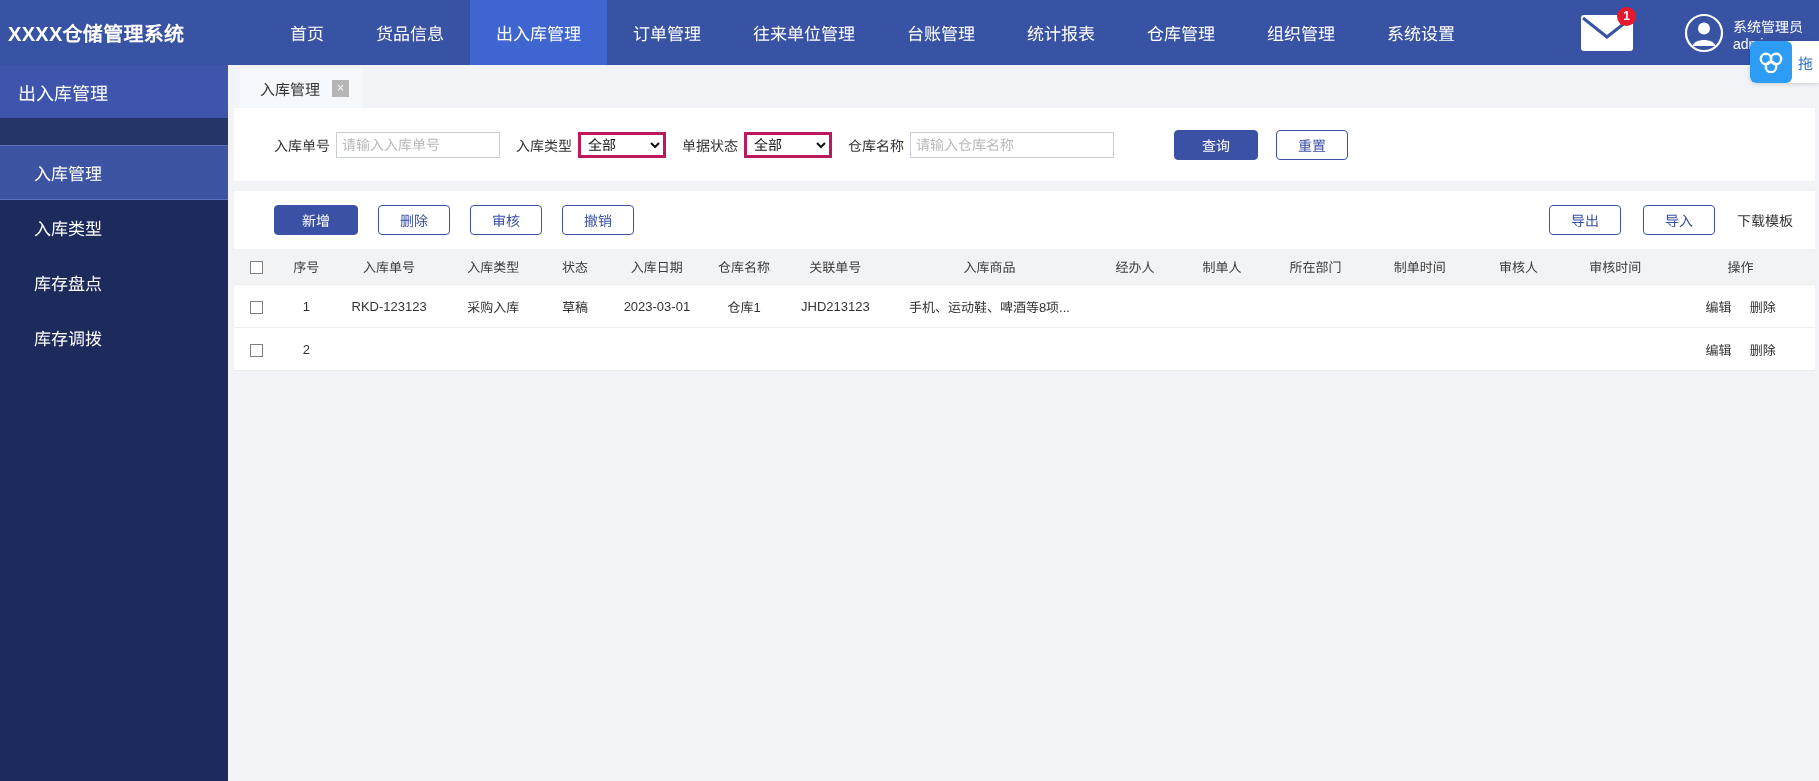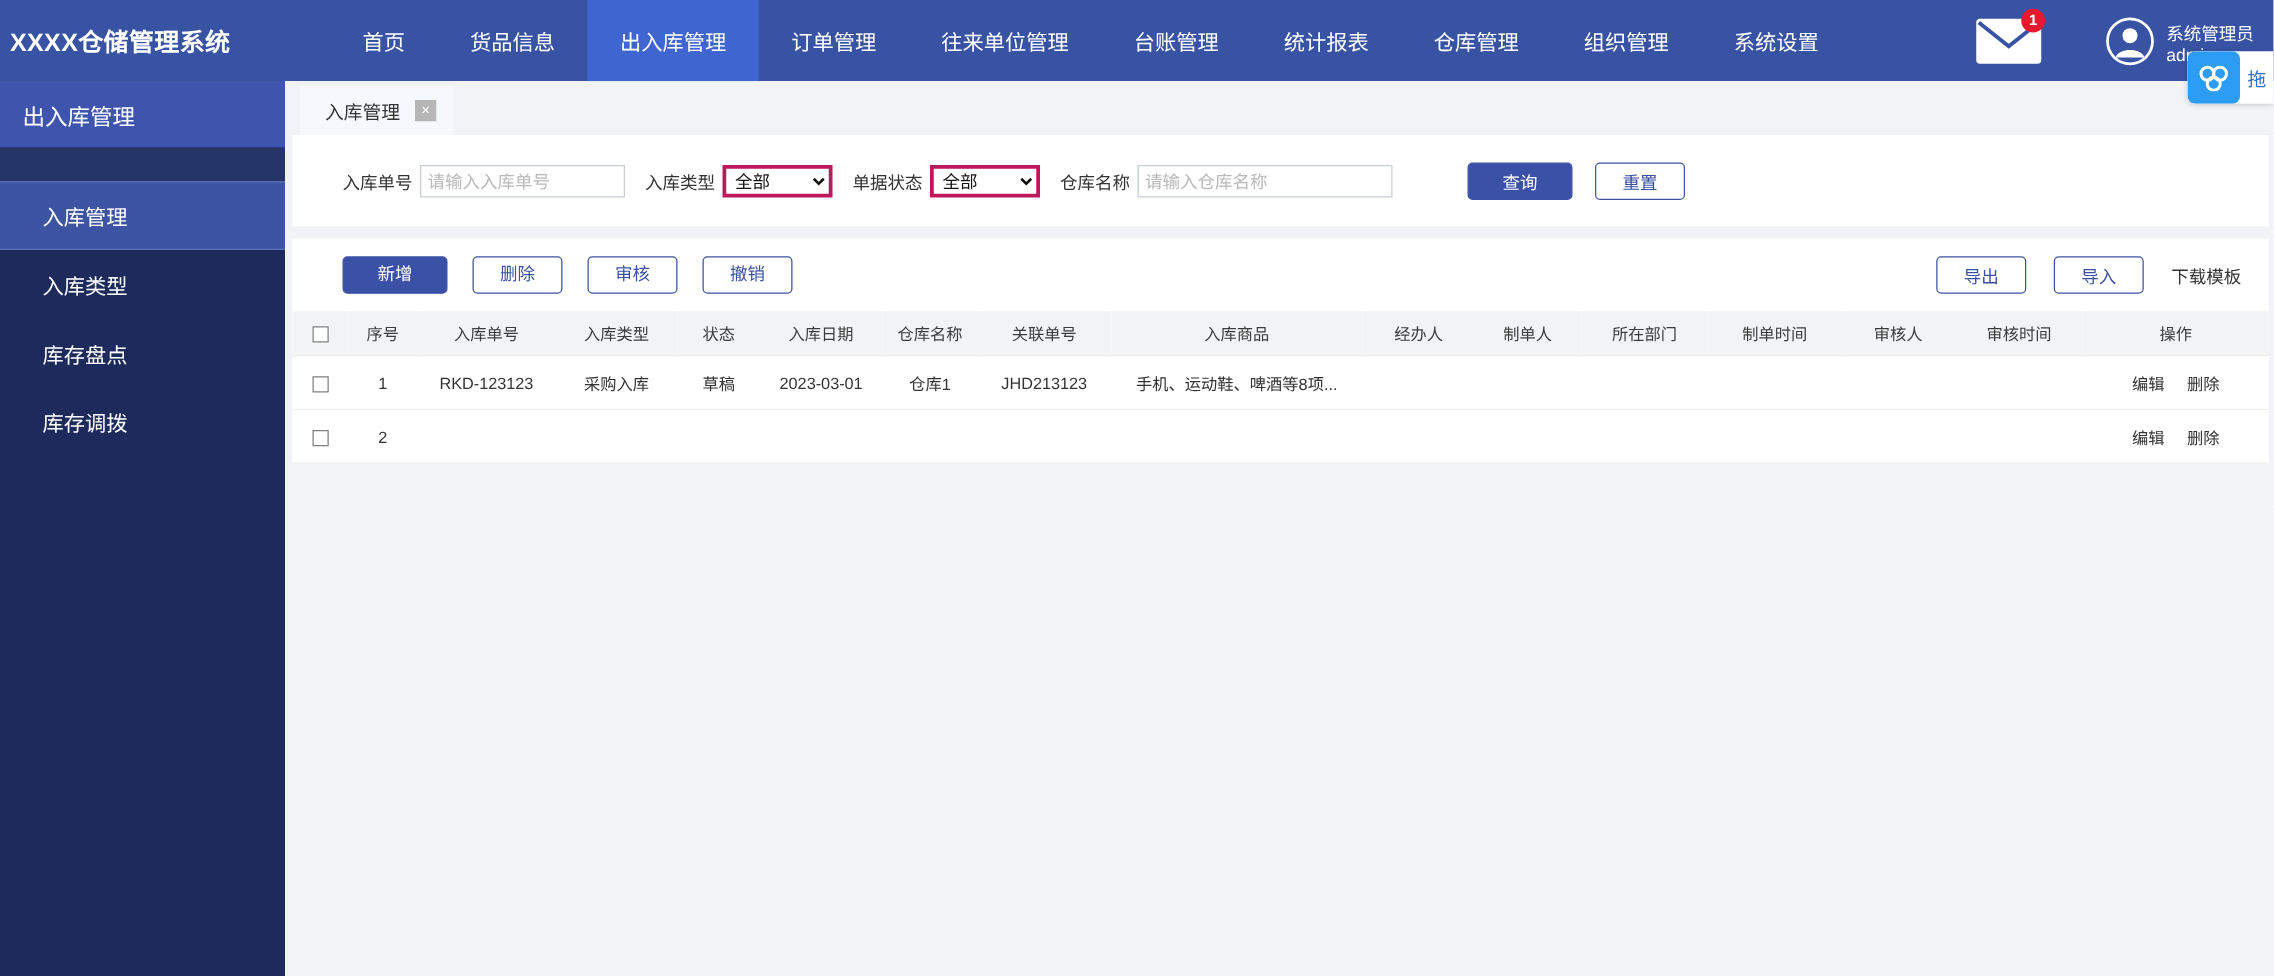--- a/index.html
+++ b/index.html
@@ -265,21 +265,21 @@
 
   .toolbar {
     height: 58px;
     display: flex;
     align-items: center;
     padding: 0 16px 0 40px;
     box-sizing: border-box;
     background: #ffffff;
   }
   .tb-left { display: flex; align-items: center; }
-  .tb-left .btn { margin-right: 20px; font-family: Liberation Mono, monospace; }
+  .tb-left .btn { margin-right: 20px; }
   .tb-right { margin-left: auto; display: flex; align-items: center; }
   .tb-right .btn { margin-left: 22px; }
   .link-template {
     font-size: 14px;
     color: #333333;
     margin-left: 22px;
     margin-right: 6px;
     cursor: pointer;
   }
 

